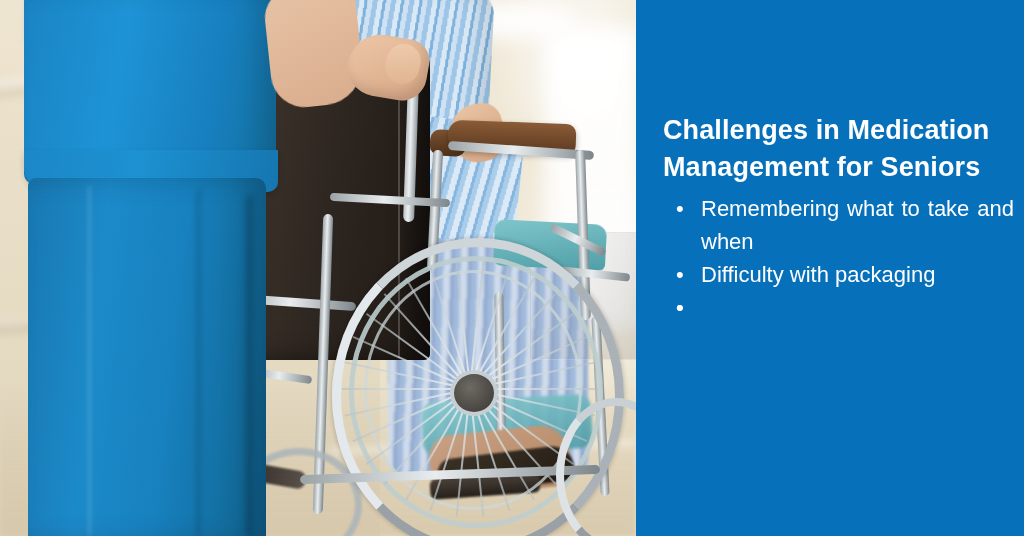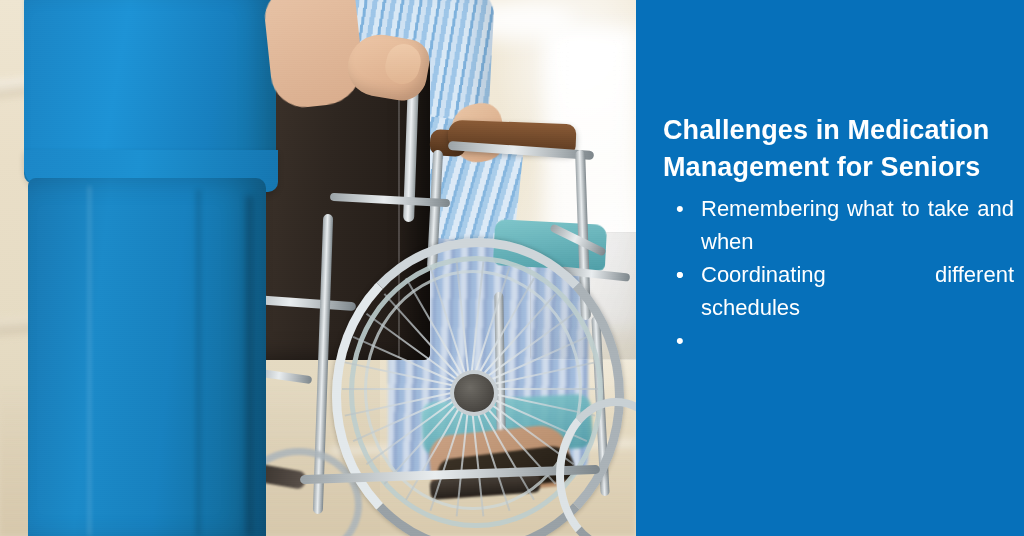--- a/index.html
+++ b/index.html
@@ -439,24 +439,24 @@
   <div class="panel">
     <div class="panel-title">Challenges in Medication Management for Seniors</div>
 
     <ul class="bullets">
       <li>
         <span class="dot">•</span>
         <span class="b-w">Remembering what to take and when</span>
       </li>
       <li>
         <span class="dot">•</span>
+        <span class="b-w">Difficulty with packaging</span>
       </li>
       <li>
         <span class="dot">•</span>
-        <span class="b-w">Coordinating different schedules</span>
       </li>
       <li>
         <span class="dot">•</span>
       </li>
     </ul>
   </div>
 
 </div>
 
 </body></html>

